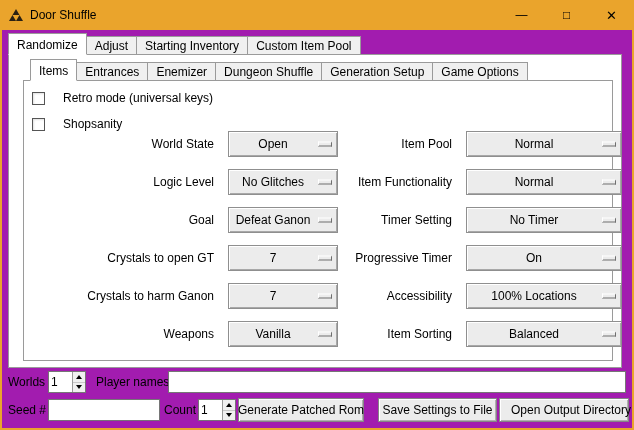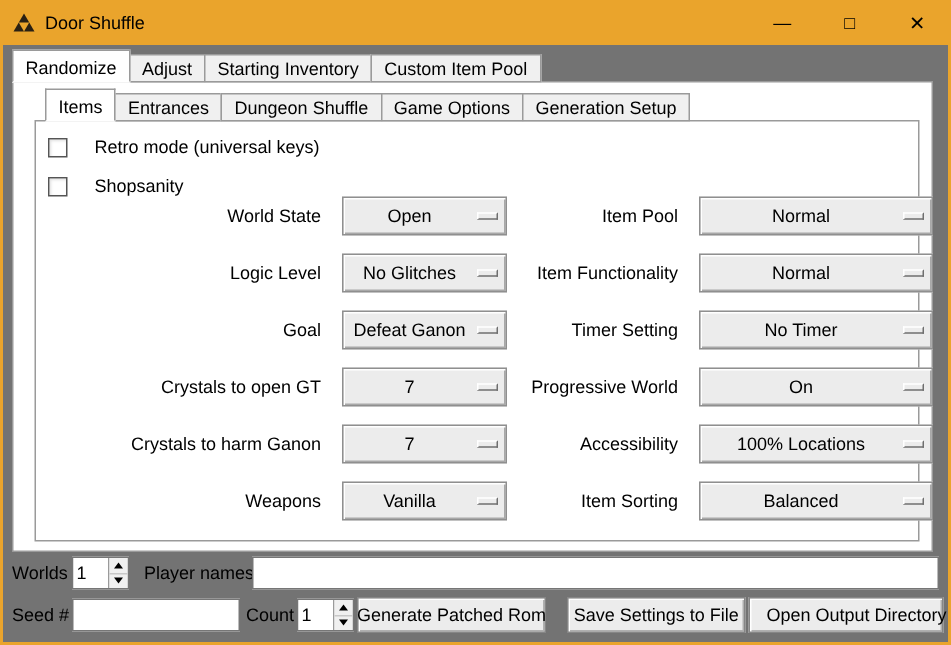--- a/index.html
+++ b/index.html
@@ -10,21 +10,21 @@
 
   
   .titlebar { position: absolute; top: 0; left: 0; width: 100%; height: 30px; display: flex; align-items: center; padding-left: 8px; }
   .app-icon { width: 16px; height: 16px; flex: 0 0 16px; }
   .title-text { margin-left: 6px; }
   .win-controls { position: absolute; right: 0; top: 0; height: 30px; display: flex; }
   .win-btn { width: 45px; height: 30px; display: flex; align-items: center; justify-content: center; font-size: 12px; }
   .win-btn.close { font-size: 13px; }
 
   
-  .client { position: absolute; top: 30px; left: 2px; width: 630px; height: 398px; background: #737373; }
+  .client { position: absolute; top: 30px; left: 2px; width: 630px; height: 398px; background: #a21caf; }
 
   
   .tabrow { position: absolute; display: flex; align-items: flex-end; z-index: 3; height: 22px; }
   .tabrow-main { left: 6px; top: 3px; }
   .tab { height: 19px; background: #f0f0f0; border: 1px solid #9a9a9a; padding: 2px 8px 0 8px; white-space: nowrap; margin-right: -1px; }
   .tab.selected { height: 22px; background: #ffffff; border-bottom: 1px solid #ffffff; padding-top: 4px; z-index: 4; position: relative; }
 
   .pane-main { position: absolute; left: 6px; top: 24px; width: 614px; height: 314px; background: #ffffff; border: 1px solid #9a9a9a; z-index: 1; }
 
   .tabrow-sub { left: 21px; top: 4px; position: absolute; display: flex; align-items: flex-end; z-index: 3; height: 22px; }
@@ -101,23 +101,24 @@
       <div class="tab">Adjust</div>
       <div class="tab">Starting Inventory</div>
       <div class="tab">Custom Item Pool</div>
     </div>
 
     <div class="pane-main">
 
       <div class="tabrow-sub">
         <div class="tab selected">Items</div>
         <div class="tab">Entrances</div>
+        <div class="tab">Enemizer</div>
         <div class="tab">Dungeon Shuffle</div>
+        <div class="tab">Generation Setup</div>
         <div class="tab">Game Options</div>
-        <div class="tab">Generation Setup</div>
       </div>
 
       <div class="pane-sub">
 
         <div class="checkbox-row cb-retro">
           <span class="cb-box"></span>
           <span>Retro mode (universal keys)</span>
         </div>
         <div class="checkbox-row cb-shop">
           <span class="cb-box"></span>
@@ -157,21 +158,21 @@
           <div class="opt-btn">
             <span class="opt-value">No Timer</span>
             <span class="menu-ind"></span>
           </div>
 
           <div class="opt-label">Crystals to open GT</div>
           <div class="opt-btn">
             <span class="opt-value">7</span>
             <span class="menu-ind"></span>
           </div>
-          <div class="opt-label">Progressive World</div>
+          <div class="opt-label">Progressive Timer</div>
           <div class="opt-btn">
             <span class="opt-value">On</span>
             <span class="menu-ind"></span>
           </div>
 
           <div class="opt-label">Crystals to harm Ganon</div>
           <div class="opt-btn">
             <span class="opt-value">7</span>
             <span class="menu-ind"></span>
           </div>

